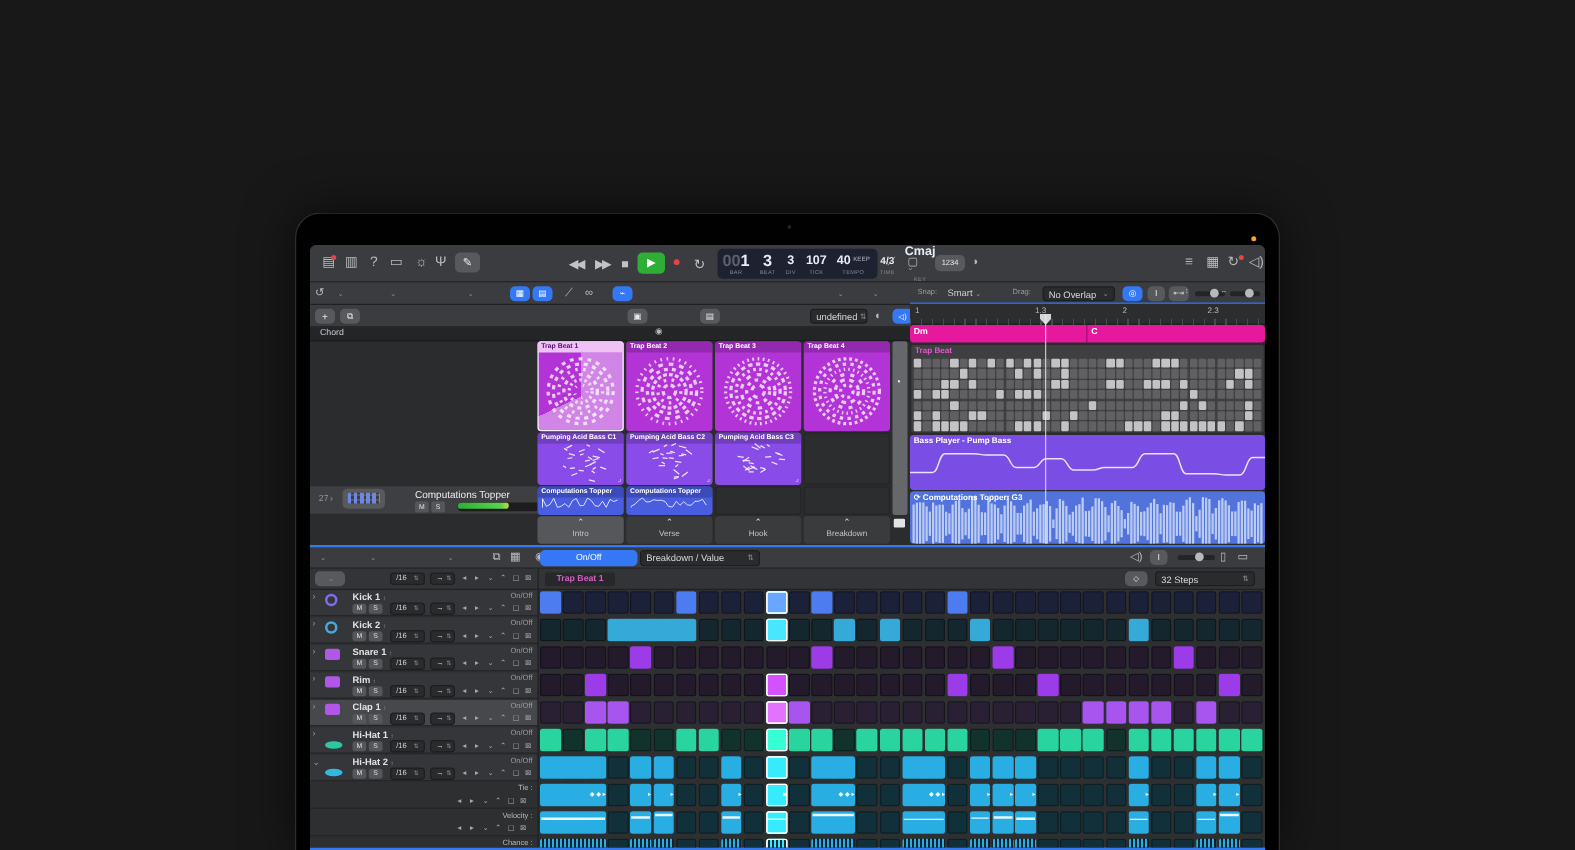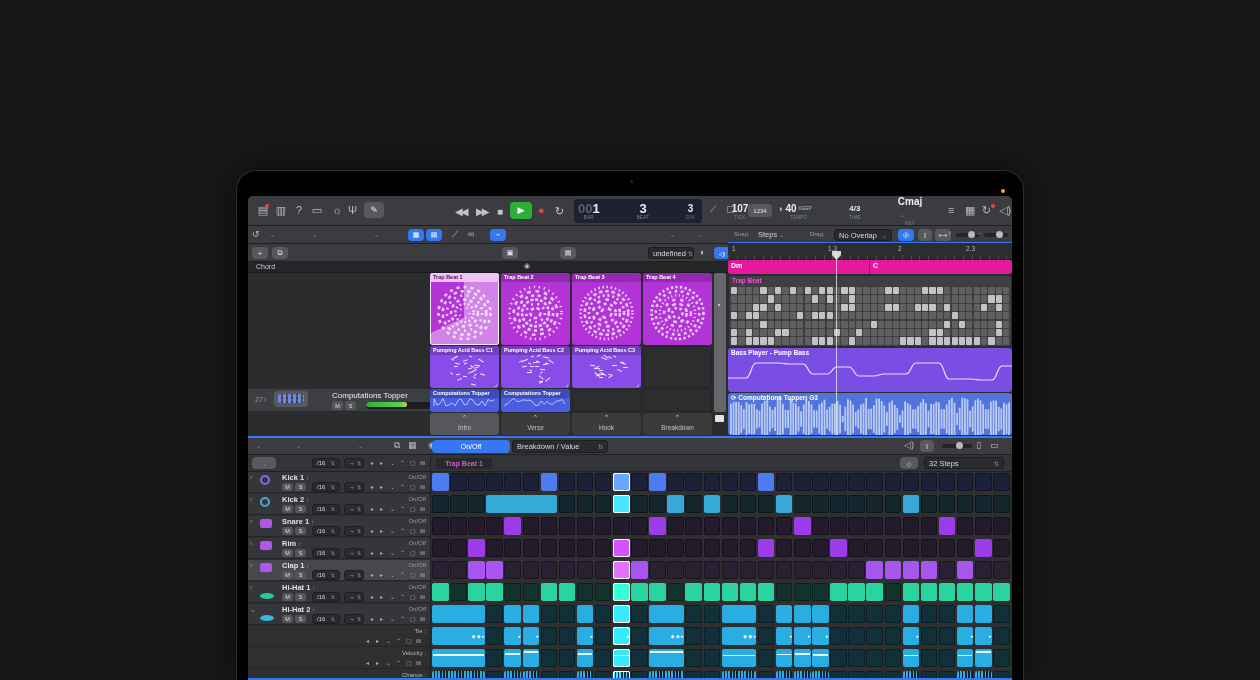--- a/index.html
+++ b/index.html
@@ -17,21 +17,21 @@
   .tb{background:#3b3c3f;border-bottom:1px solid #1f2022;}
   .ic{color:#b9babd;font-size:11px;line-height:1;}
   .ic.sm{font-size:9px;}
   .pill{background:#58595d;border-radius:4px;color:#e8e8ea;display:flex;align-items:center;justify-content:center;}
   .bluepill{background:#3478f6;border-radius:4px;color:#fff;display:flex;align-items:center;justify-content:center;}
   .menulbl{color:#cfd0d3;font-size:8.5px;}
   .chev{color:#8f9094;font-size:6px;margin-left:2px;}
   .select{background:#2a2b2d;border:1px solid #1d1e20;border-radius:3px;color:#d6d7da;font-size:7.5px;
     display:flex;align-items:center;justify-content:space-between;padding:0 4px;}
   
-  #lcd{background:#1e2130;border-radius:4px;display:flex;align-items:center;color:#e8ecf5;gap:29px;}
+  #lcd{background:#1e2130;border-radius:4px;display:flex;align-items:center;color:#e8ecf5;}
   .lcd-grp{display:flex;flex-direction:column;align-items:center;margin:0 4px;}
   .lcd-big{font-size:13px;font-weight:bold;line-height:12px;}
   .lcd-mid{font-size:10px;font-weight:bold;line-height:12px;}
   .lcd-dim{color:#5a6070;}
   .lcd-lab{font-size:4.5px;color:#7d8496;letter-spacing:.3px;}
   .lcd-sub{font-size:5px;color:#aeb6c8;line-height:5px;}
   
   .tr-ic{color:#c2c3c6;font-size:10px;letter-spacing:-2px;}
   #playbtn{background:#2fae36;border-radius:4px;color:#fff;}
   
@@ -128,21 +128,21 @@
         <div class="menulbl" style="left: 62px; top: 3px; width: 40px; height: 12px; position: absolute;"><span></span><span class="chev">⌄</span></div>
         <div class="menulbl" style="left: 124px; top: 3px; width: 40px; height: 12px; position: absolute;"><span></span><span class="chev">⌄</span></div>
         <div class="bluepill" style="left: 160px; top: 3px; width: 16px; height: 12px; position: absolute; font-size: 7px;">▦</div>
         <div class="bluepill" style="left: 178px; top: 3px; width: 16px; height: 12px; position: absolute; font-size: 7px;">▤</div>
         <div class="ic sm" style="left: 204px; top: 4px; width: 10px; height: 10px; position: absolute;">⟋</div>
         <div class="ic sm" style="left: 220px; top: 4px; width: 12px; height: 10px; position: absolute;">∞</div>
         <div class="bluepill" style="left: 242px; top: 3px; width: 16px; height: 12px; position: absolute; font-size: 7px;">⌁</div>
         <div class="menulbl" style="left: 420px; top: 3px; width: 22px; height: 12px; position: absolute;"><span></span><span class="chev">⌄</span></div>
         <div class="menulbl" style="left: 448px; top: 3px; width: 22px; height: 12px; position: absolute;"><span></span><span class="chev">⌄</span></div>
         <div class="ss-tiny" style="left: 486px; top: 5px; width: 22px; height: 10px; position: absolute; color: rgb(154, 155, 158);">Snap:</div>
-        <div class="menulbl" style="left: 510px; top: 3px; width: 40px; height: 12px; position: absolute;"><span style="font-size:7.5px">Steps</span><span class="chev">⌄</span></div>
+        <div class="menulbl" style="left: 510px; top: 3px; width: 40px; height: 12px; position: absolute;"><span style="font-size:7.5px">Smart</span><span class="chev">⌄</span></div>
         <div class="ss-tiny" style="left: 562px; top: 5px; width: 22px; height: 10px; position: absolute; color: rgb(154, 155, 158);">Drag:</div>
         <div class="select" style="left: 586px; top: 3px; width: 58px; height: 12px; position: absolute;">
           <span>No Overlap</span>
           <span class="chev">⌄</span>
         </div>
         <div class="bluepill" style="left: 650px; top: 3px; width: 16px; height: 12px; position: absolute; font-size: 7px;">◎</div>
         <div class="pill" style="left: 670px; top: 3px; width: 14px; height: 12px; position: absolute; font-size: 7px;">I</div>
         <div class="pill" style="left: 687px; top: 3px; width: 16px; height: 12px; position: absolute; font-size: 5px;">⇤⇥</div>
         <div style="left: 708px; top: 7px; width: 24px; height: 4px; background: rgb(35, 36, 39); border-radius: 2px; position: absolute;">
           <div style="left: 12px; top: -2px; width: 7px; height: 7px; background: rgb(184, 185, 188); border-radius: 50%; position: absolute;"></div>

